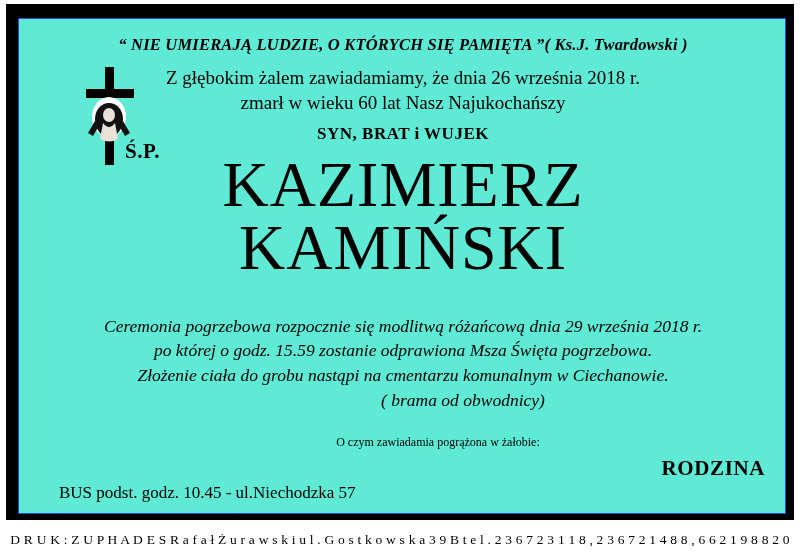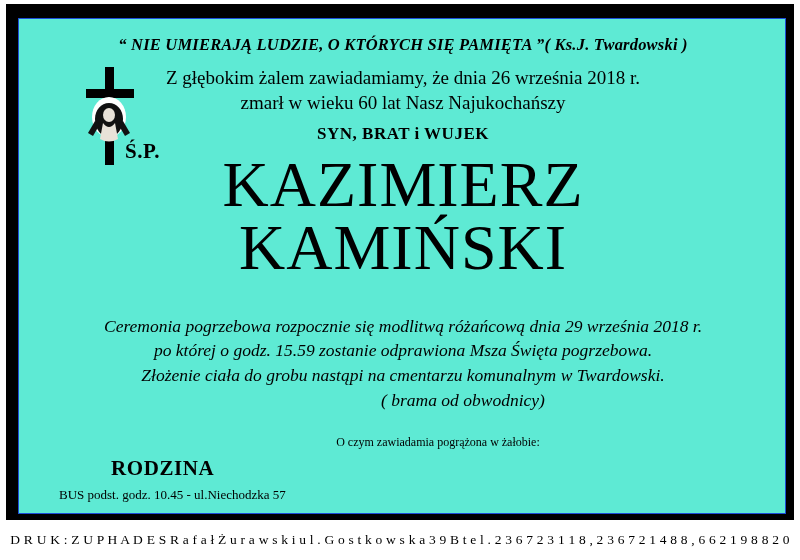--- a/index.html
+++ b/index.html
@@ -119,31 +119,31 @@
     padding-left: 120px;
   }
   .announce {
     margin: 22px 0 0 0;
     text-align: center;
     font-size: 12px;
     padding-left: 70px;
   }
   .family {
     margin: 6px 0 0 0;
-    text-align: left;
+    text-align: right;
     font-weight: bold;
     font-size: 21px;
     letter-spacing: 0.6px;
     padding-left: 70px;
   }
   .bus {
     position: absolute;
     left: 40px;
     bottom: 12px;
-    font-size: 13px;
+    font-size: 17px;
   }
   .footer {
     position: absolute;
     left: 0;
     top: 532px;
     width: 800px;
     text-align: center;
     font-size: 13.5px;
     letter-spacing: 0.2px;
     font-family: "Liberation Serif", serif;
@@ -186,21 +186,21 @@
         </div>
 
         <div class="name">
           <span class="nline">KAZIMIERZ</span>
           <span class="nline">KAMIŃSKI</span>
         </div>
 
         <div class="ceremony">
           <span class="cline">Ceremonia pogrzebowa rozpocznie się modlitwą różańcową dnia 29 września 2018 r.</span>
           <span class="cline">po której o godz. 15.59 zostanie odprawiona Msza Święta pogrzebowa.</span>
-          <span class="cline">Złożenie ciała do grobu nastąpi na cmentarzu komunalnym w Twardowski.</span>
+          <span class="cline">Złożenie ciała do grobu nastąpi na cmentarzu komunalnym w Ciechanowie.</span>
           <span class="indent-right">( brama od obwodnicy)</span>
         </div>
 
         <div class="announce">O czym zawiadamia  pogrążona w żałobie:</div>
         <div class="family">RODZINA</div>
 
         <div class="bus">BUS  podst. godz. 10.45 - ul.Niechodzka 57</div>
 
       </div>
     </div>

